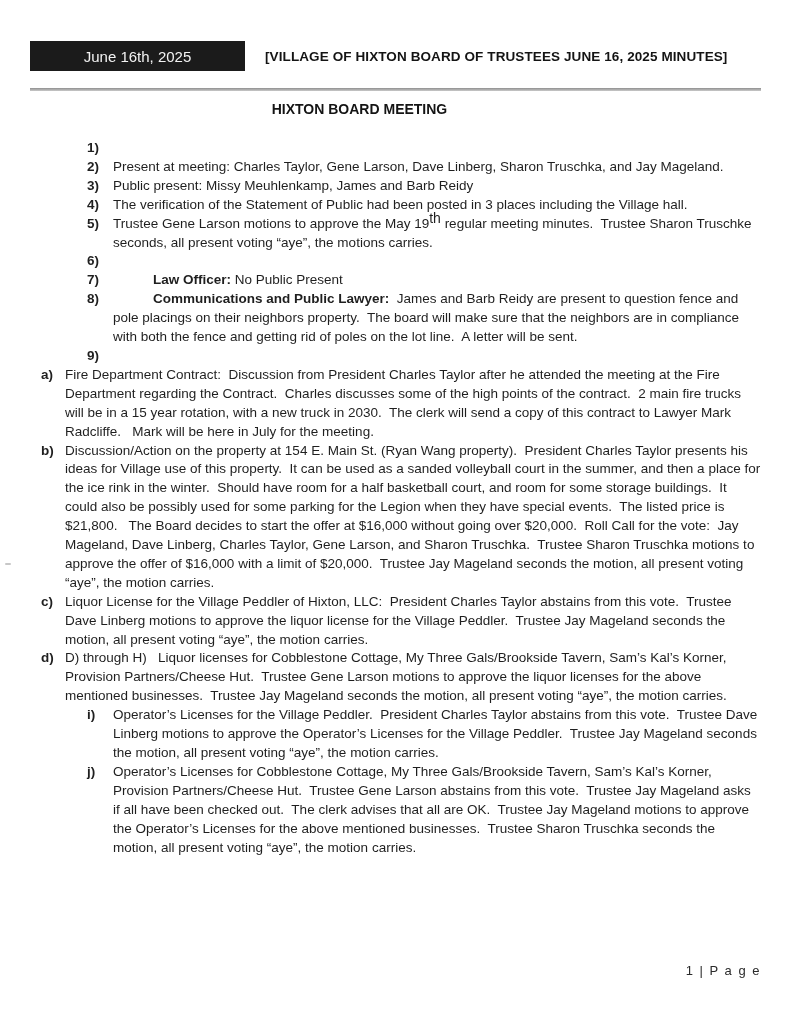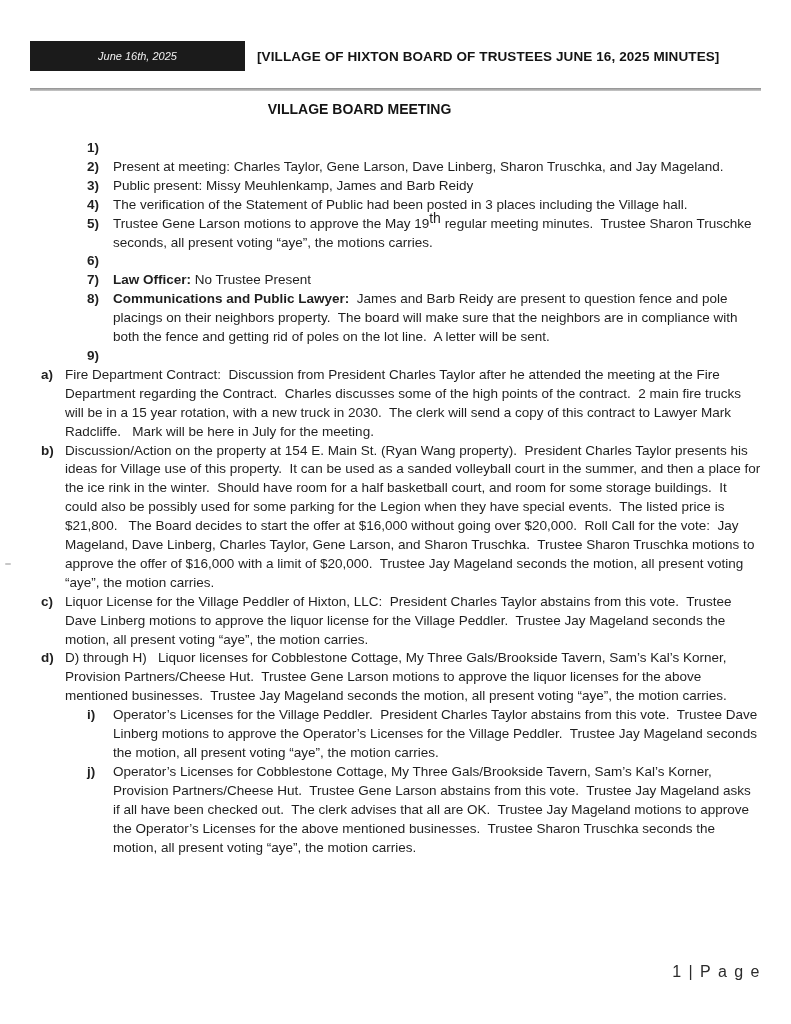--- a/index.html
+++ b/index.html
@@ -22,29 +22,28 @@
     left: 30px;
     width: 731px;
     display: flex;
     align-items: stretch;
   }
   .date-bar {
     width: 215px;
     height: 30px;
     background: #1b1b1b;
     color: #f2f2f2;
-    font-style: italic;
-    font-size: 11px;
+    font-size: 15px;
     display: flex;
     align-items: center;
     justify-content: center;
     flex: 0 0 auto;
   }
   .header-title {
-    margin-left: 12px;
+    margin-left: 20px;
     font-weight: bold;
     font-size: 13.5px;
     display: flex;
     align-items: center;
     letter-spacing: 0.1px;
     color: #141414;
   }
   .header-rule {
     position: absolute;
     top: 88px;
@@ -81,33 +80,33 @@
   .li .body {
     flex: 1 1 auto;
     white-space: pre-wrap;
   }
   .li.level-num   { padding-left: 57px; }
   .li.level-num   .marker { width: 26px; }
   .li.level-alpha { padding-left: 11px; }
   .li.level-alpha .marker { width: 24px; }
   .li.level-roman { padding-left: 57px; }
   .li.level-roman .marker { width: 26px; }
-  .body b { font-weight: bold; }
+  .body b { font-weight: bold; margin-left: 40px; }
   .body sup {
     font-size: 14px;
     vertical-align: super;
     line-height: 0;
   }
   .footer {
     position: absolute;
     top: 963px;
     left: 30px;
     width: 731px;
     text-align: right;
-    font-size: 16px;
+    font-size: 13px;
     letter-spacing: 1.5px;
     color: #2b2b2b;
   }
   .scan-artifact {
     position: absolute;
     left: 5px;
     top: 563px;
     width: 6px;
     height: 2px;
     background: #c7c7c7;
@@ -121,21 +120,21 @@
 
   <div class="header">
     <div class="date-bar" style="background: rgb(27, 27, 27); color: rgb(242, 242, 242);">
       <span>June 16th, 2025</span>
     </div>
     <div class="header-title">[VILLAGE OF HIXTON BOARD OF TRUSTEES JUNE 16, 2025 MINUTES]</div>
   </div>
 
   <div class="header-rule"></div>
 
-  <div class="board-title">VILLAGE BOARD MEETING</div>
+  <div class="board-title">HIXTON BOARD MEETING</div>
 
   <div class="minutes">
       <div class="li level-num">
         <span class="marker">1)</span>
       </div>
       <div class="li level-num">
         <span class="marker">2)</span>
         <span class="body"><span>Present at meeting: Charles Taylor, Gene Larson, Dave Linberg, Sharon Truschka, and Jay Mageland.</span></span>
       </div>
       <div class="li level-num">
@@ -148,21 +147,21 @@
       </div>
       <div class="li level-num">
         <span class="marker">5)</span>
         <span class="body"><span>Trustee Gene Larson motions to approve the May 19</span><sup>th</sup><span> regular meeting minutes.  Trustee Sharon Truschke seconds, all present voting “aye”, the motions carries.</span></span>
       </div>
       <div class="li level-num">
         <span class="marker">6)</span>
       </div>
       <div class="li level-num">
         <span class="marker">7)</span>
-        <span class="body"><b>Law Officer:</b><span> No Trustee Present</span></span>
+        <span class="body"><b>Law Officer:</b><span> No Public Present</span></span>
       </div>
       <div class="li level-num">
         <span class="marker">8)</span>
         <span class="body"><b>Communications and Public Lawyer:</b><span>  James and Barb Reidy are present to question fence and pole placings on their neighbors property.  The board will make sure that the neighbors are in compliance with both the fence and getting rid of poles on the lot line.  A letter will be sent.</span></span>
       </div>
       <div class="li level-num">
         <span class="marker">9)</span>
       </div>
       <div class="li level-alpha">
         <span class="marker">a)</span>

